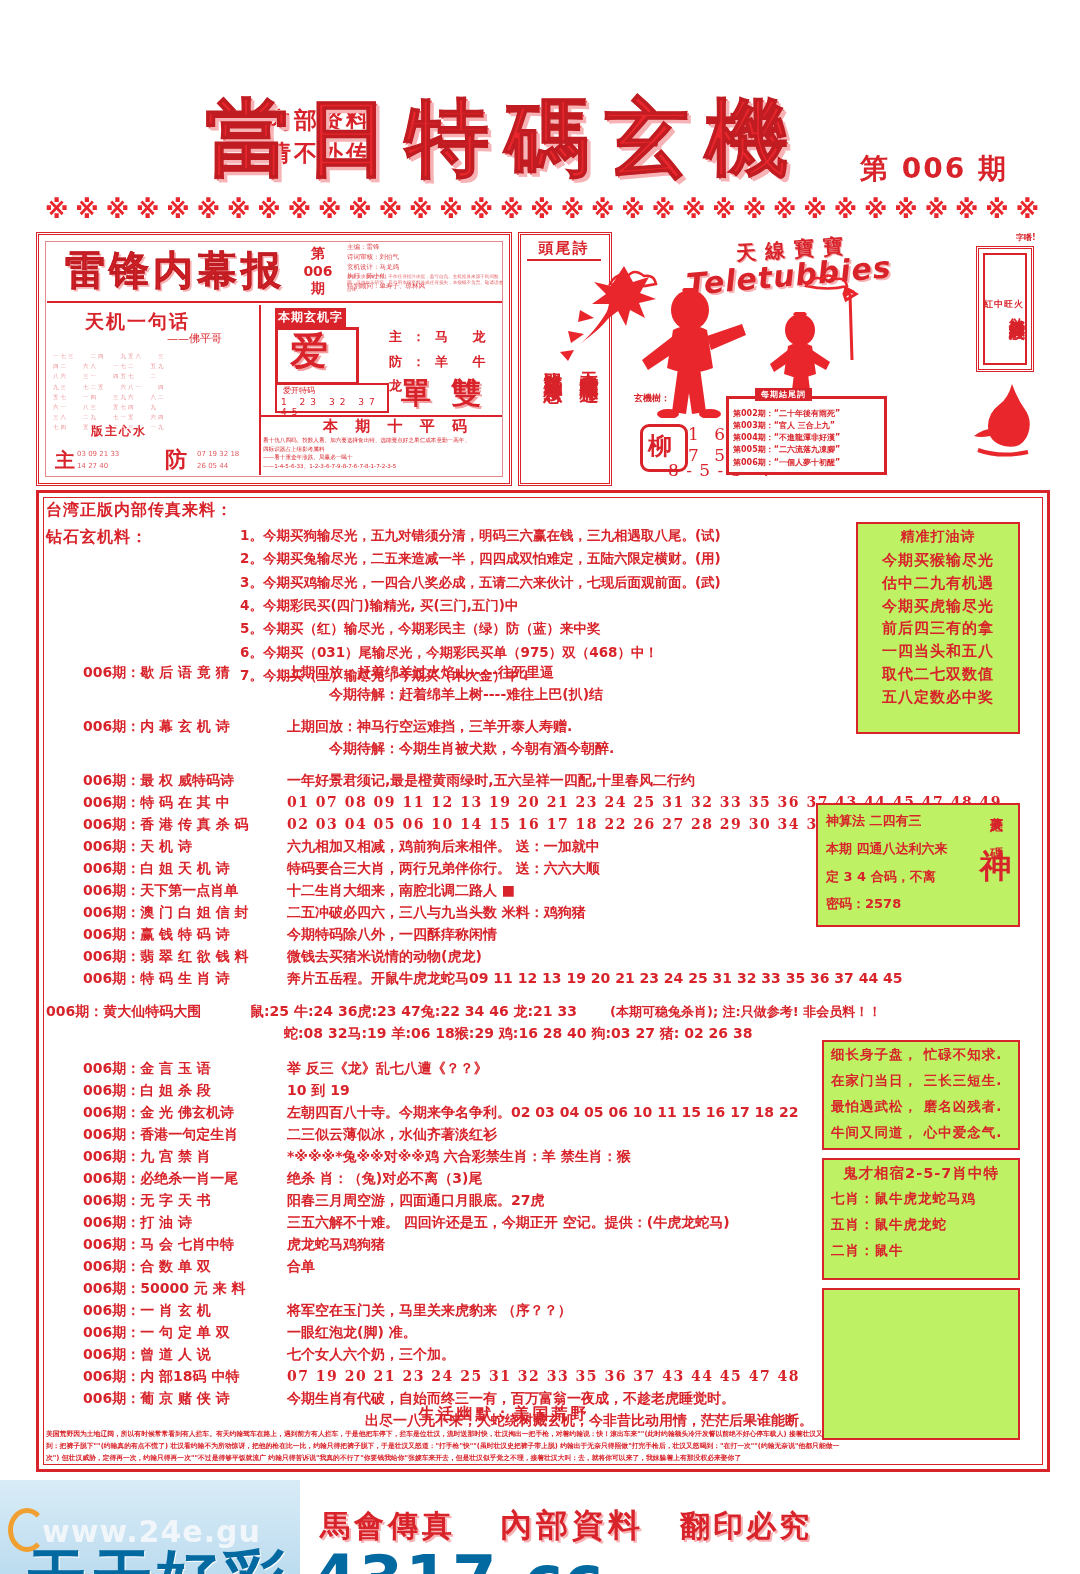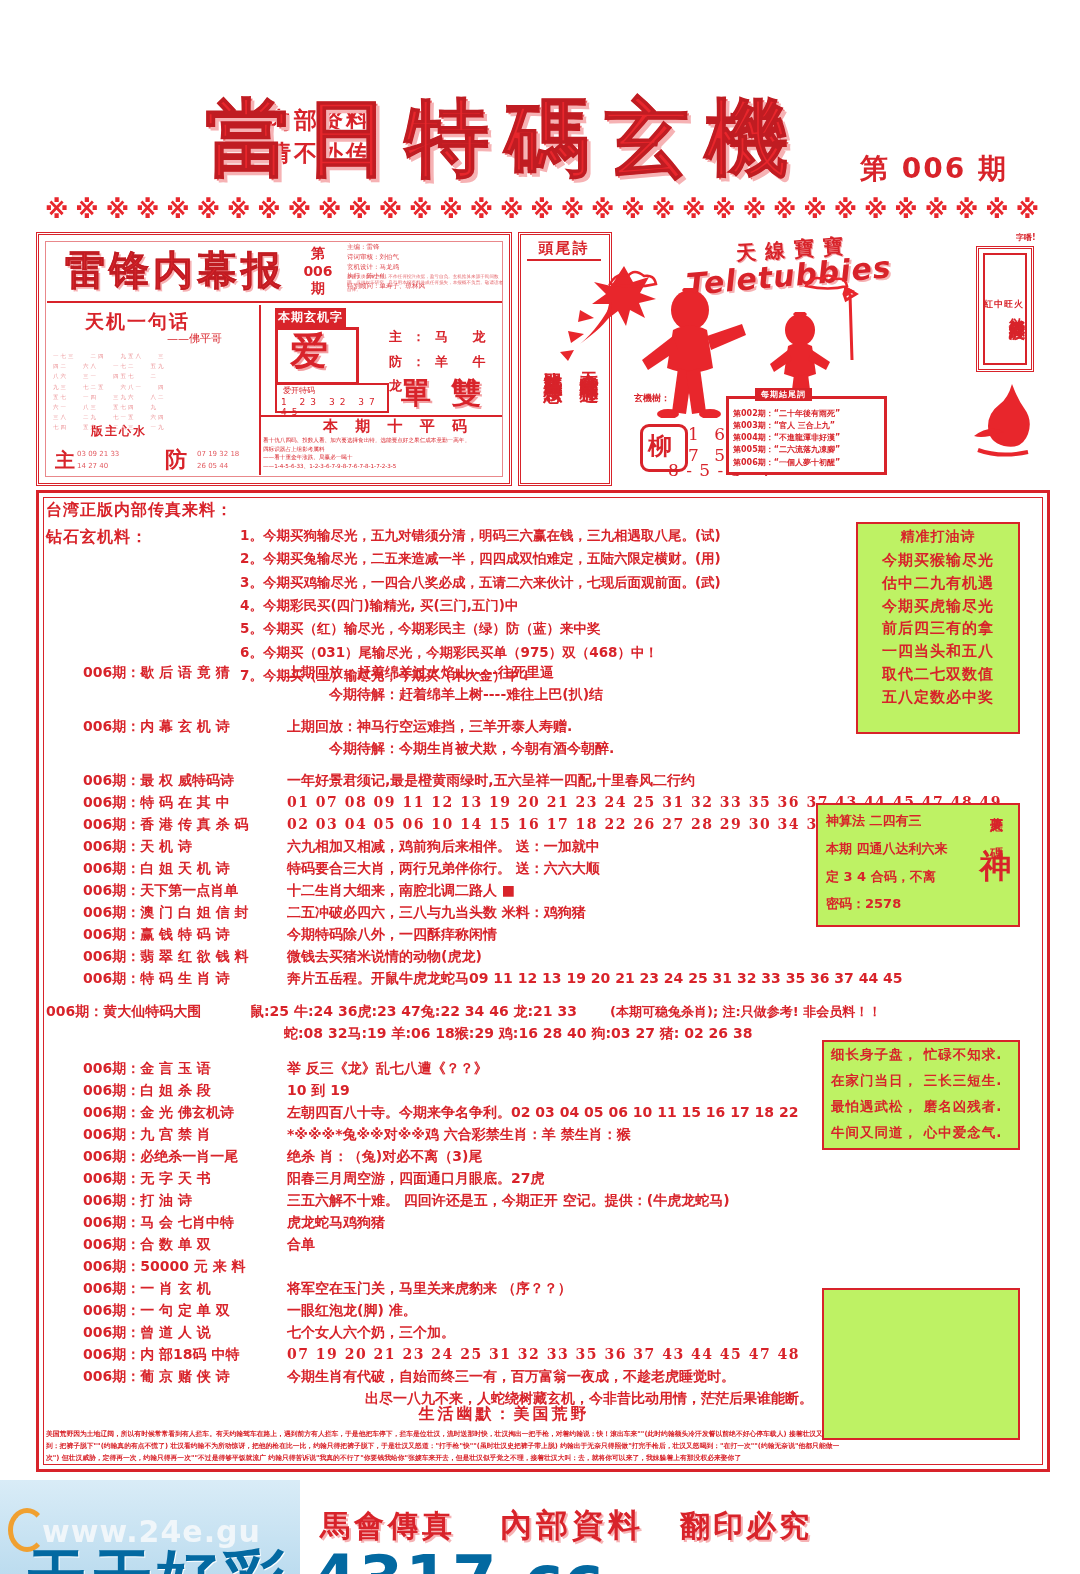--- a/index.html
+++ b/index.html
@@ -442,20 +442,24 @@
       </div>
     <div class="row">
         <span class="lbl"><span>006期</span>：<span>白  姐  杀  段</span></span>
         <span class="val">10  到  19</span>
       </div>
     <div class="row">
         <span class="lbl"><span>006期</span>：<span>金 光 佛玄机诗</span></span>
         <span class="val">左朝四百八十寺。今期来争名争利。02 03 04 05 06 10 11 15 16 17 18 22</span>
       </div>
     <div class="row">
+        <span class="lbl"><span>006期</span>：<span>香港一句定生肖</span></span>
+        <span class="val">二三似云薄似冰，水仙齐著淡红衫</span>
+      </div>
+    <div class="row">
         <span class="lbl"><span>006期</span>：<span>九  宫  禁  肖</span></span>
         <span class="val">*※※※*兔※※对※※鸡   六合彩禁生肖：羊  禁生肖：猴</span>
       </div>
     <div class="row">
         <span class="lbl"><span>006期</span>：<span>必绝杀一肖一尾</span></span>
         <span class="val">绝杀  肖：（兔)对必不离（3)尾</span>
       </div>
     <div class="row">
         <span class="lbl"><span>006期</span>：<span>无  字  天  书</span></span>
         <span class="val">阳春三月周空游，四面通口月眼底。27虎</span>
@@ -526,20 +530,26 @@
     </div>
   </div>
 
   <div class="sbox box3">
     <p>细长身子盘，  忙碌不知求.</p>
     <p>在家门当日，  三长三短生.</p>
     <p>最怕遇武松，  磨名凶残者.</p>
     <p>牛间又同道，  心中爱念气.</p>
   </div>
 
+  <div class="sbox box4">
+    <div class="bt">鬼才相宿2-5-7肖中特</div>
+    <p>七肖：鼠牛虎龙蛇马鸡</p>
+    <p>五肖：鼠牛虎龙蛇</p>
+    <p>二肖：鼠牛</p>
+  </div>
 
   <div class="sbox box5"></div>
 
   <div class="footer">
     <div class="f1">馬會傳真</div>
     <div class="f2">內部資料</div>
     <div class="f3">翻印必究</div>
   </div>
 
   <div class="wm-blue">

